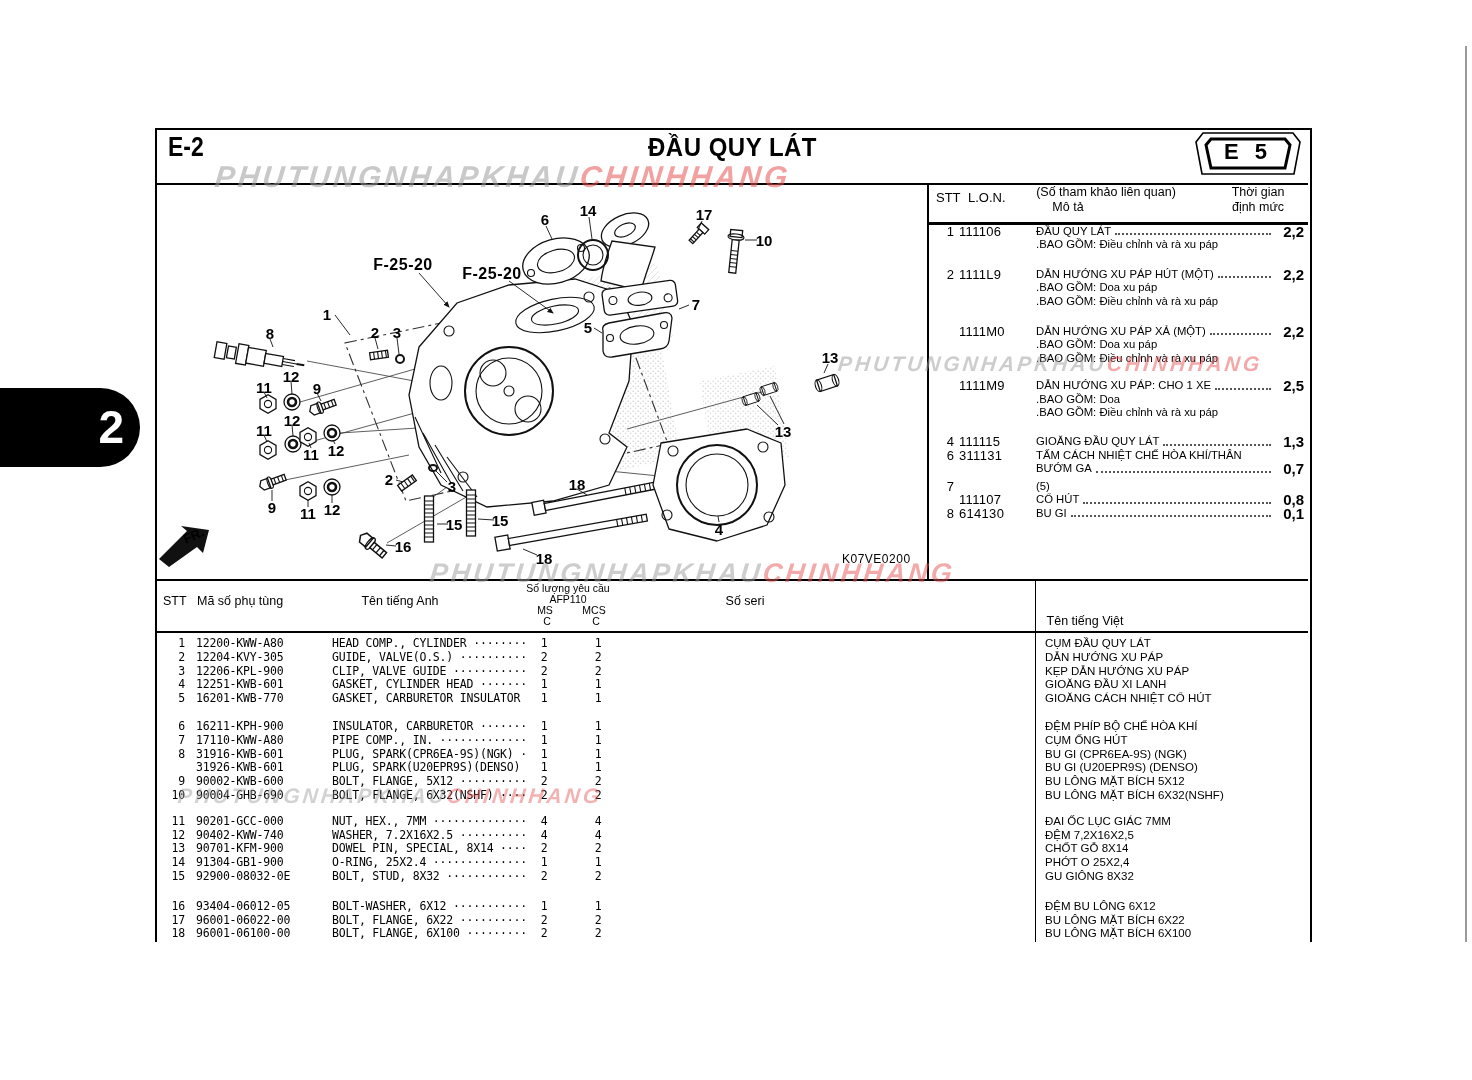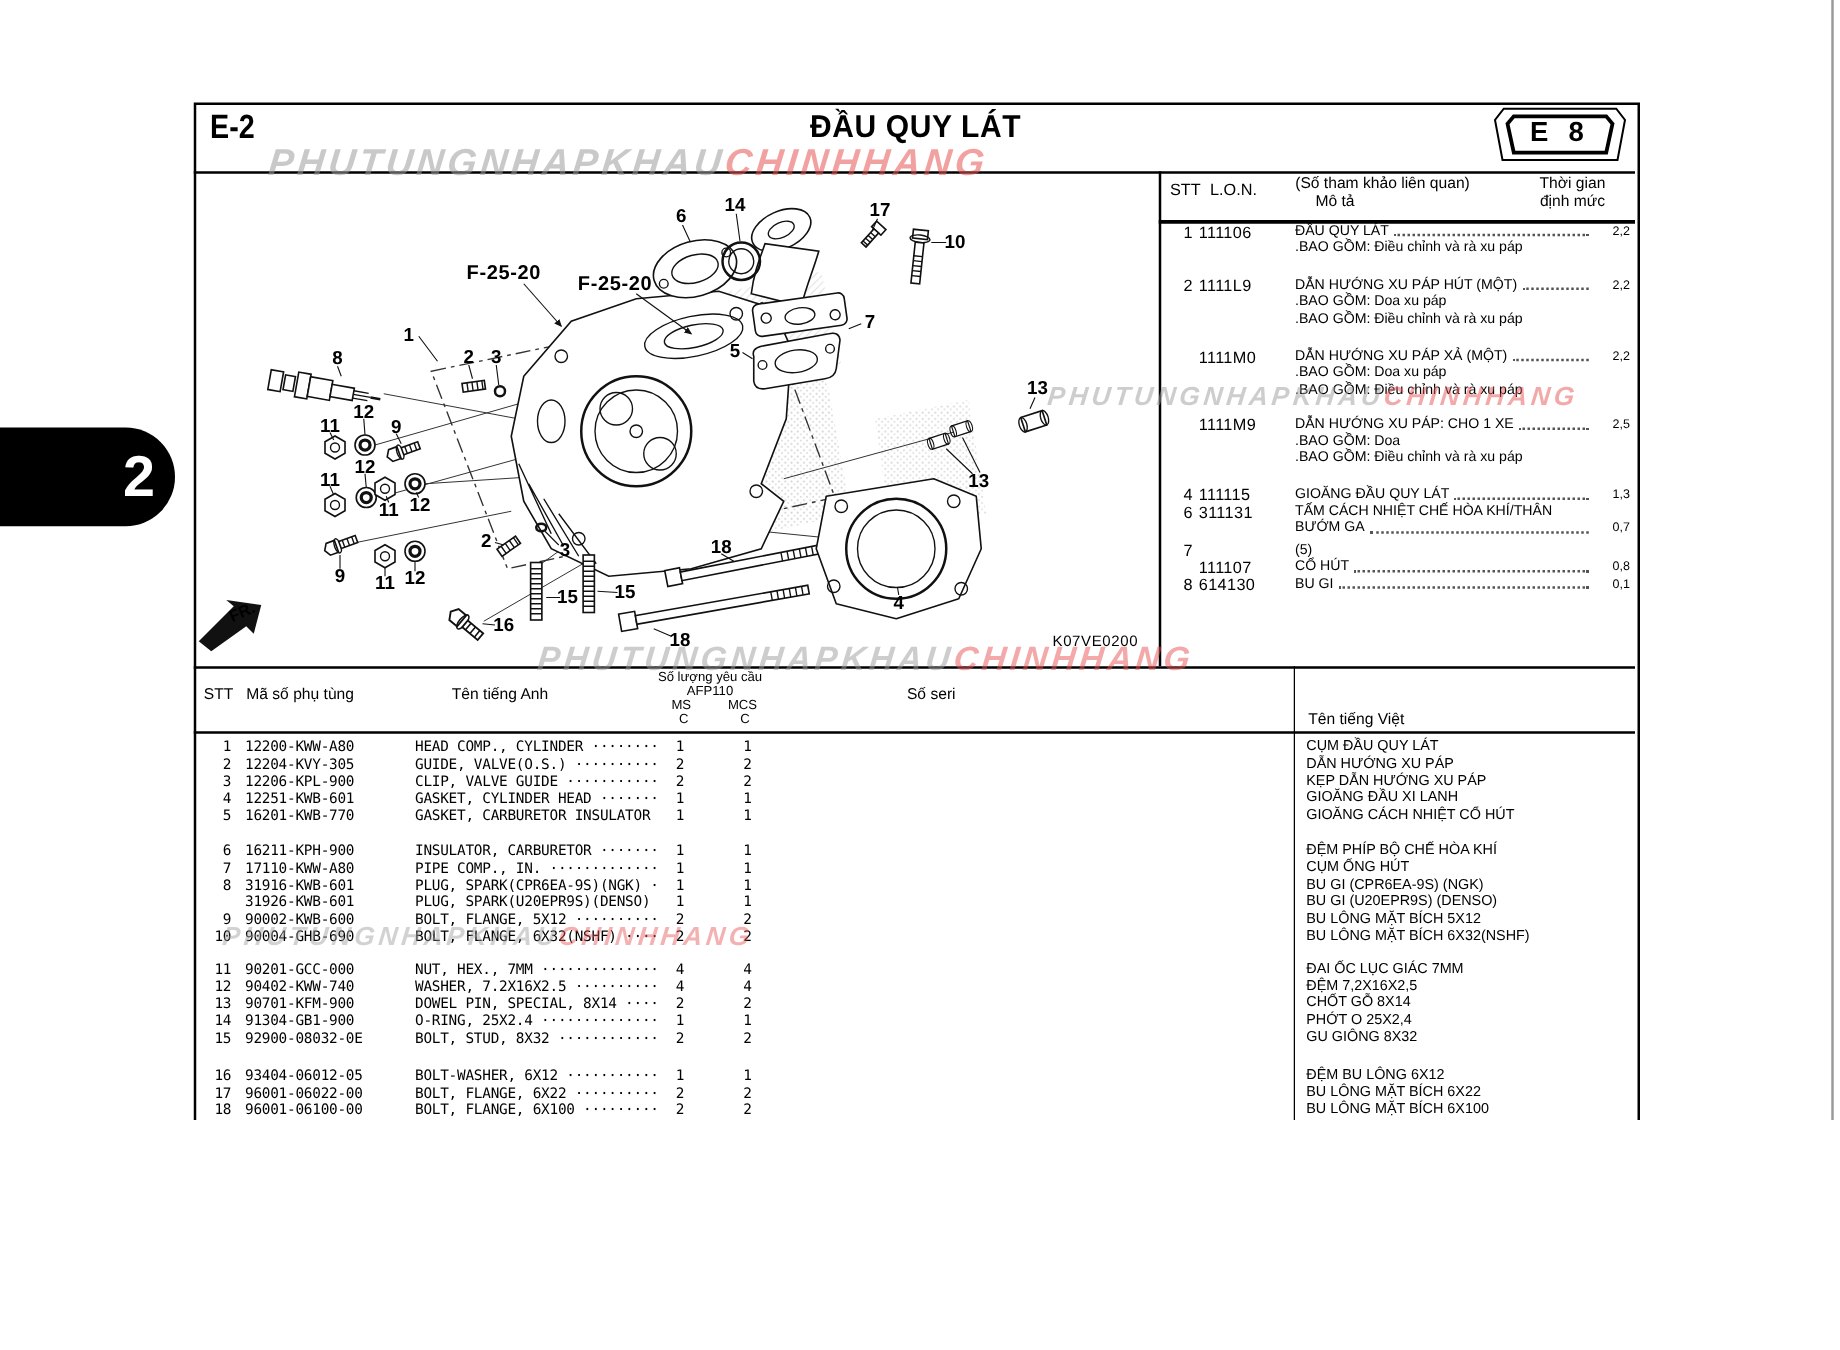--- a/index.html
+++ b/index.html
@@ -1,17 +1,17 @@
 <!DOCTYPE html>
 <html><head>
 <meta charset="utf-8">
 <style>
   html,body{margin:0;padding:0;background:#fff;}
   #page{position:relative;width:1472px;height:896px;background:#fff;overflow:hidden;
-        font-family:"Liberation Sans",sans-serif;color:#000;}
+        font-family:"Liberation Sans",sans-serif;color:#000;margin-top:46px;}
   
   .page-border{position:absolute;left:155px;top:82px;width:1153px;height:919px;
                border:2px solid #000;border-bottom-width:5px;background:#fff;}
   .scan-edge{position:absolute;left:1465px;top:0;width:2px;height:1080px;background:#9a9a9a;}
   .hline{position:absolute;background:#000;height:2px;}
   .vline{position:absolute;background:#000;width:2px;}
   
   .hdr-code{position:absolute;left:168px;top:86px;font-size:27px;font-weight:bold;
             transform:scaleX(.85);transform-origin:left top;letter-spacing:0;}
   .hdr-title{position:absolute;left:155px;top:88px;width:1155px;text-align:center;
@@ -45,21 +45,21 @@
   
   .rt-hlbl{position:absolute;font-size:13px;white-space:nowrap;}
   .rt-hlbl.ctr{transform:translateX(-50%);}
   #ref-rows{position:absolute;left:930px;top:179px;width:374px;}
   .ref-row{display:flex;}
   .ref-stt{width:24px;text-align:right;font-size:13px;line-height:13.4px;padding-right:5px;}
   .ref-lon{width:60px;font-size:13px;line-height:13.4px;letter-spacing:.3px;}
   .ref-lines{flex:1;padding-left:17px;}
   .ref-line{display:flex;font-size:11.3px;line-height:13.4px;white-space:nowrap;}
   .ref-leader{flex:1;border-bottom:2px dotted #555;margin:0 3px 3px 4px;min-width:8px;}
-  .ref-time{width:30px;text-align:right;font-size:10px;font-weight:400;line-height:13.4px;}
+  .ref-time{width:30px;text-align:right;font-size:15px;font-weight:700;line-height:13.4px;}
   
   .pt-hlbl{position:absolute;font-size:12.5px;white-space:nowrap;}
   .pt-hlbl.ctr{transform:translateX(-50%);}
   .pt-hlbl.sm{font-size:10.5px;}
   #part-lines{position:absolute;left:157px;top:591px;width:1151px;
               font-family:"DejaVu Sans Mono",monospace;font-size:11.5px;letter-spacing:-.2px;}
   .part-line{position:relative;display:flex;height:13.8px;line-height:13.8px;white-space:nowrap;}
   .p-stt{width:28px;text-align:right;}
   .p-code{width:136px;margin-left:11px;}
   .p-name{width:200px;overflow:visible;}
@@ -76,21 +76,21 @@
   <div class="page-border"></div>
   <div class="scan-edge"></div>
 
   <div class="hdr-code">E-2</div>
   <div class="hdr-title">ĐẦU QUY LÁT</div>
   <div class="hdr-badge">
     <svg width="110" height="50" viewBox="0 0 110 50">
       <path d="M10,3 L100,3 L107,12 L101,44 L9,44 L3,12 Z" fill="#fff" stroke="#000" stroke-width="1.6"></path>
       <path d="M18,9 L92,9 L97,15 L92,38 L18,38 L13,15 Z" fill="#fff" stroke="#000" stroke-width="3"></path>
     </svg>
-    <div class="hdr-badge-text">E 8</div>
+    <div class="hdr-badge-text">E 5</div>
   </div>
   <div class="hline" style="left:155px;top:137px;width:1153px;"></div>
 
   <div class="side-tab">
     <span>2</span>
   </div>
   <div class="page-num">36</div>
 
   <div class="vline" style="left:927px;top:137px;height:396px;"></div>
   <div class="hline" style="left:927px;top:176px;width:381px;height:3px;"></div>

